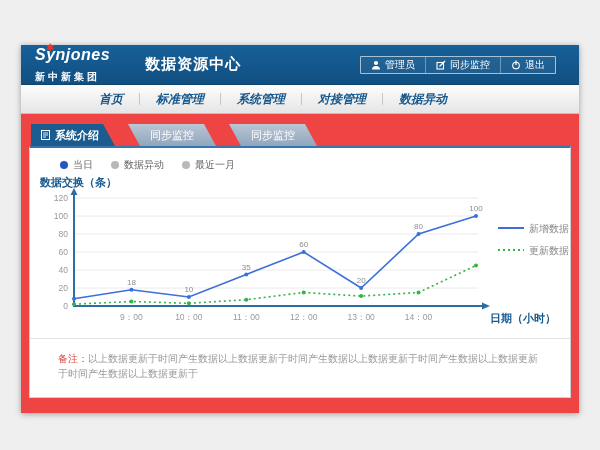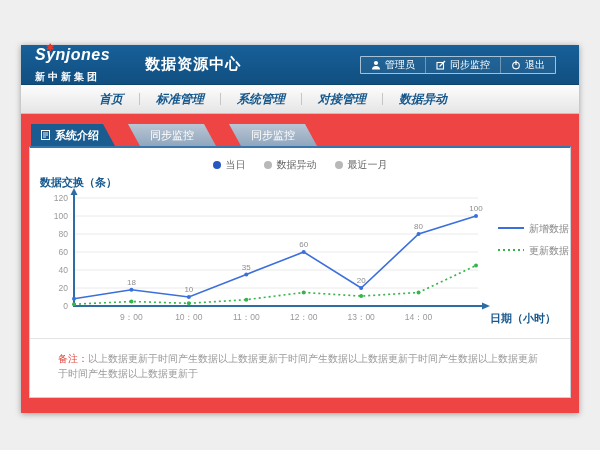--- a/index.html
+++ b/index.html
@@ -35,21 +35,21 @@
   .tabs { display:flex; gap:13px; height:22px; margin-left:2px; }
   .tab { display:flex; align-items:center; justify-content:center; gap:5px; font-size:11px; color:#fff;
          cursor:pointer; }
   .tab.active { background:#1a5c8f; padding:0 16px 0 10px; font-weight:bold;
                 clip-path:polygon(0 0, calc(100% - 12px) 0, 100% 100%, 0 100%); }
   .tab.inactive { background:linear-gradient(#b9c6d5,#90a6bd); padding:0 22px;
                   clip-path:polygon(0 0, calc(100% - 12px) 0, 100% 100%, 12px 100%); }
 
   .panel { background:#fff; border:1px solid #c8d2db; border-top:2px solid #3676ae; height:252px; position:relative; }
 
-  .radio-row { display:flex; justify-content:center; align-items:center; gap:18px; padding:9px 18px 0; height:24px; }
+  .radio-row { display:flex; justify-content:flex-start; align-items:center; gap:18px; padding:9px 30px 0; height:24px; }
   .radio-item { display:flex; align-items:center; gap:5px; font-size:10px; color:#666; cursor:pointer; }
   .dot { width:8px; height:8px; border-radius:50%; }
   .dot.sel { background:#2757c1; }
   .dot.uns { background:#b8b8b8; }
 
   #chart { display:block; }
   svg text { font-family:"Liberation Sans","DejaVu Sans",sans-serif; }
 
   .remark { border-top:1px solid #e4e4e4; margin-top:2px; padding:12px 28px 0; font-size:10px; color:#9a9a9a; line-height:1.5; }
   .remark-label { color:#e04a42; }

